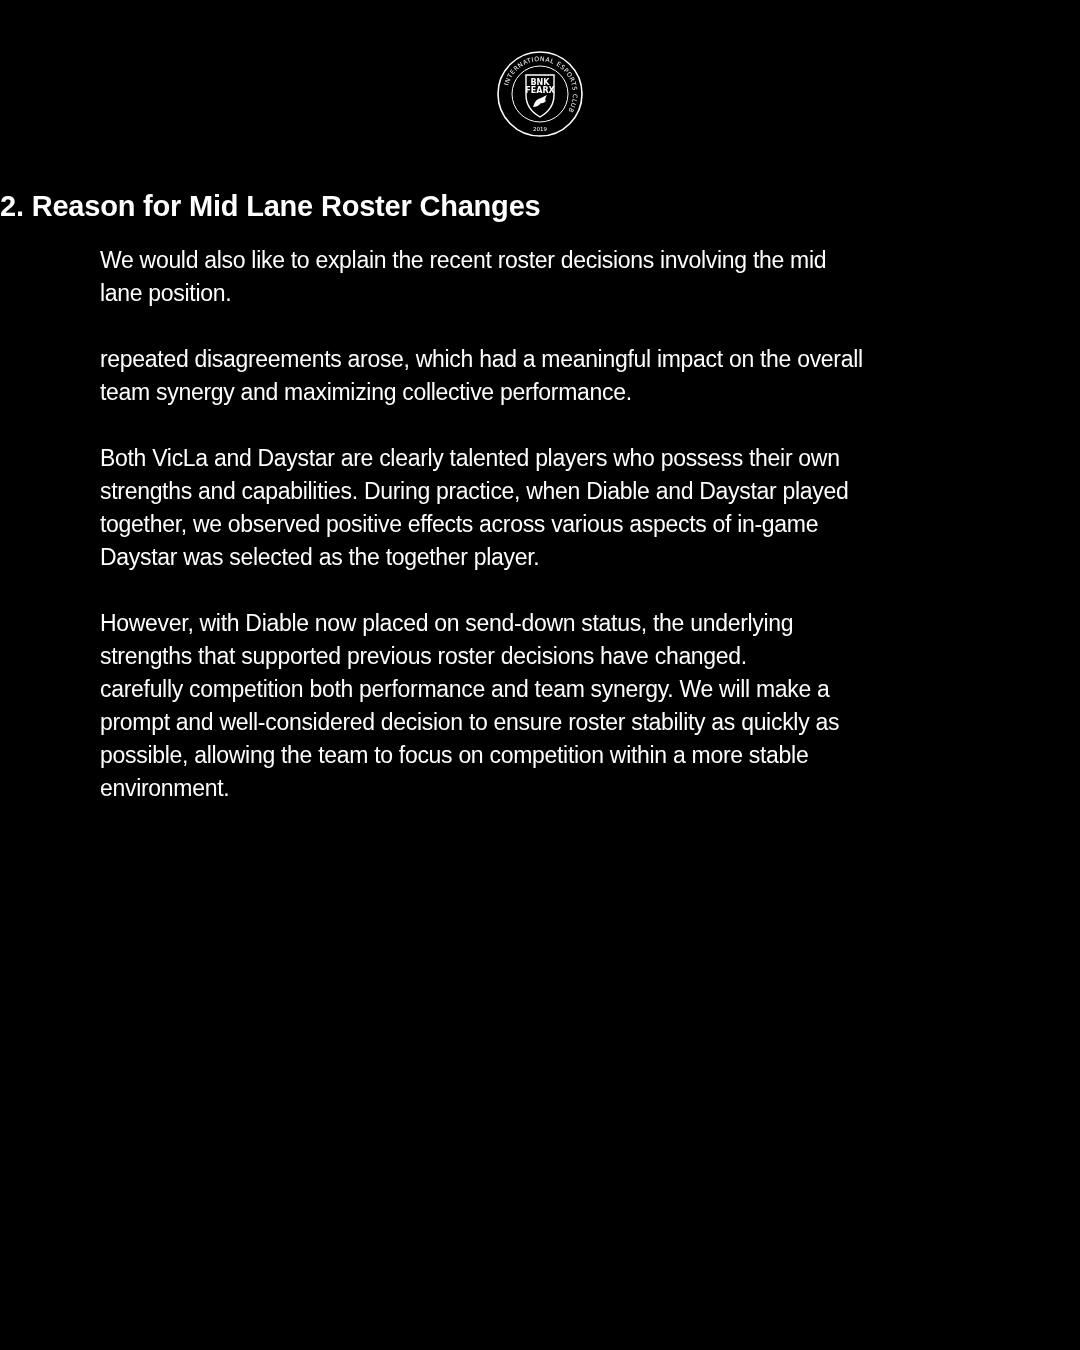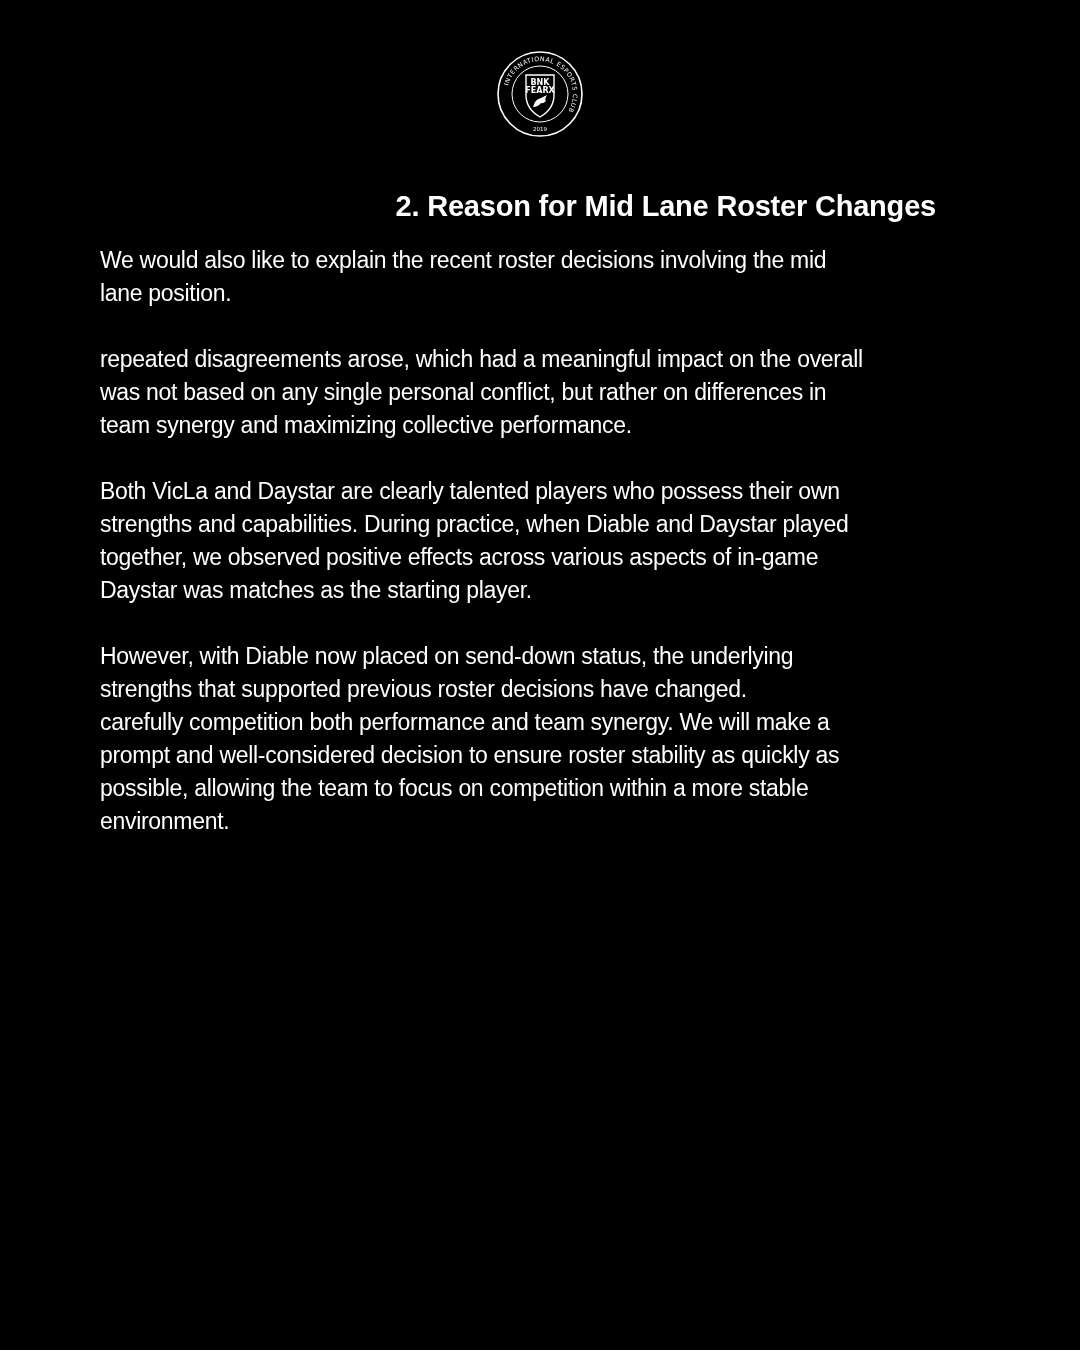--- a/index.html
+++ b/index.html
@@ -21,21 +21,21 @@
       top: 51px;
       width: 86px;
       height: 86px;
     }
     .logo svg { width: 86px; height: 86px; display: block; }
     .title {
       position: absolute;
       top: 186px;
       left: 0;
       width: 936px;
-      text-align: right;
+      text-align: left;
       font-size: 29px;
       font-weight: bold;
       line-height: 40px;
       letter-spacing: -0.2px;
     }
     .body-text {
       position: absolute;
       top: 244px;
       left: 100px;
       width: 880px;
@@ -70,28 +70,27 @@
 
 <div class="title">2. Reason for Mid Lane Roster Changes</div>
 
 <div class="body-text">
   <p class="para">
     <span class="line">We would also like to explain the recent roster decisions involving the mid</span>
     <span class="line">lane position.</span>
   </p>
   <p class="para">
     <span class="line">repeated disagreements arose, which had a meaningful impact on the overall</span>
-    <span class="line">was not based on any single personal conflict, but rather on differences in</span>
     <span class="line">team synergy and maximizing collective performance.</span>
   </p>
   <p class="para">
     <span class="line">Both VicLa and Daystar are clearly talented players who possess their own</span>
     <span class="line">strengths and capabilities. During practice, when Diable and Daystar played</span>
     <span class="line">together, we observed positive effects across various aspects of in-game</span>
-    <span class="line">Daystar was matches as the starting player.</span>
+    <span class="line">Daystar was selected as the together player.</span>
   </p>
   <p class="para">
     <span class="line">However, with Diable now placed on send-down status, the underlying</span>
     <span class="line">strengths that supported previous roster decisions have changed.</span>
     <span class="line">carefully competition both performance and team synergy. We will make a</span>
     <span class="line">prompt and well-considered decision to ensure roster stability as quickly as</span>
     <span class="line">possible, allowing the team to focus on competition within a more stable</span>
     <span class="line">environment.</span>
   </p>
 </div>

